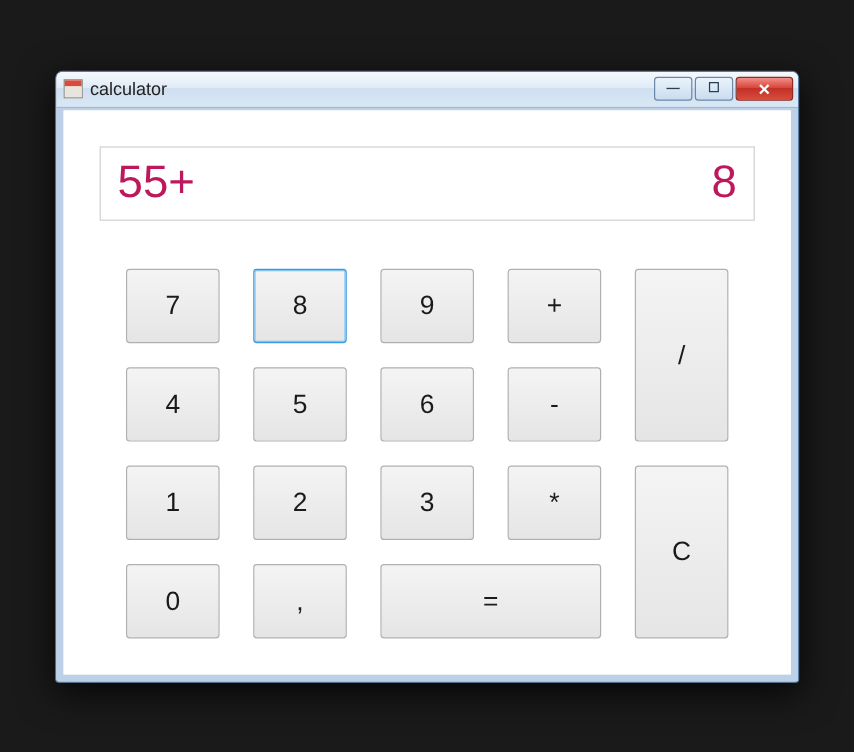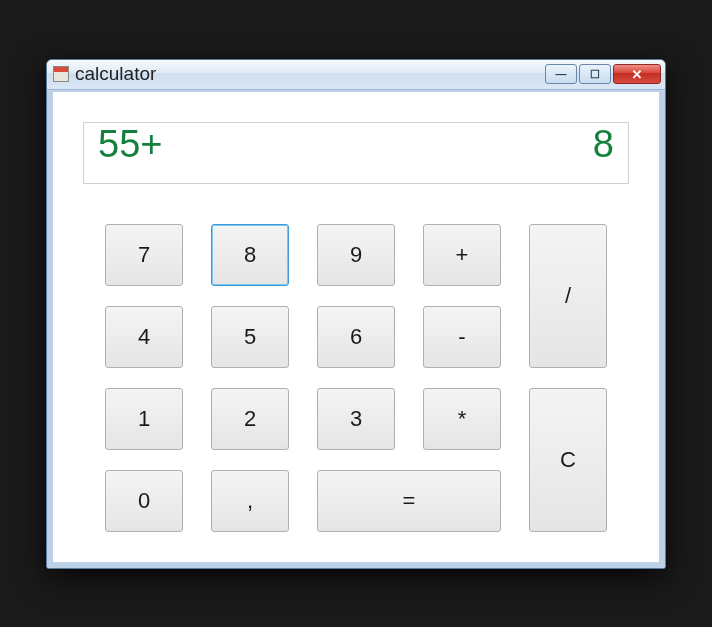--- a/index.html
+++ b/index.html
@@ -33,21 +33,21 @@
       height: 16px;
       margin-right: 6px;
       display: flex;
       flex-direction: column;
       border: 1px solid #888;
       background: #fff;
     }
     .app-icon .top { flex: 1; background: #d94b3a; }
     .app-icon .bot { flex: 2; background: #e8e6dc; }
     .title-text {
-      font-size: 19px;
+      font-size: 15px;
       color: #222;
       flex: 1;
     }
     .win-controls { display: flex; gap: 0; }
     .win-btn {
       width: 32px;
       height: 20px;
       border: 1px solid #6a87a8;
       border-radius: 3px;
       margin-left: 2px;
@@ -71,24 +71,24 @@
     }
     .client {
       background: #fff;
       padding: 30px 30px 30px 30px;
     }
     .display {
       border: 1px solid #d0d0d0;
       height: 62px;
       margin: 0 0 40px 0;
       display: flex;
-      align-items: flex-start;
+      align-items: center;
       padding: 0 14px;
       font-size: 38px;
-      color: #15803d;
+      color: #be185d;
       font-family: Arial, sans-serif;
     }
     .display .expr { flex: 1; text-align: left; }
     .display .cur { text-align: right; }
     .keypad {
       display: grid;
       grid-template-columns: repeat(5, 78px);
       grid-template-rows: repeat(4, 62px);
       gap: 20px 28px;
       justify-content: center;

